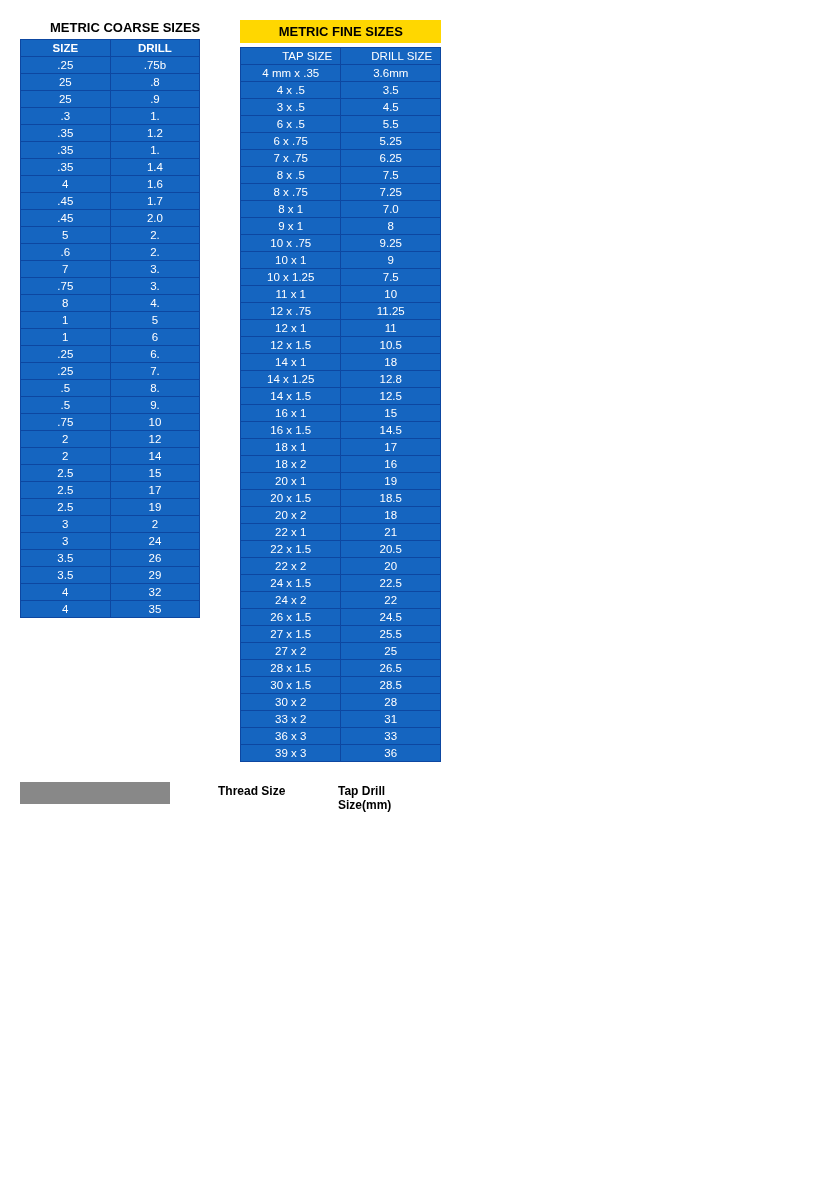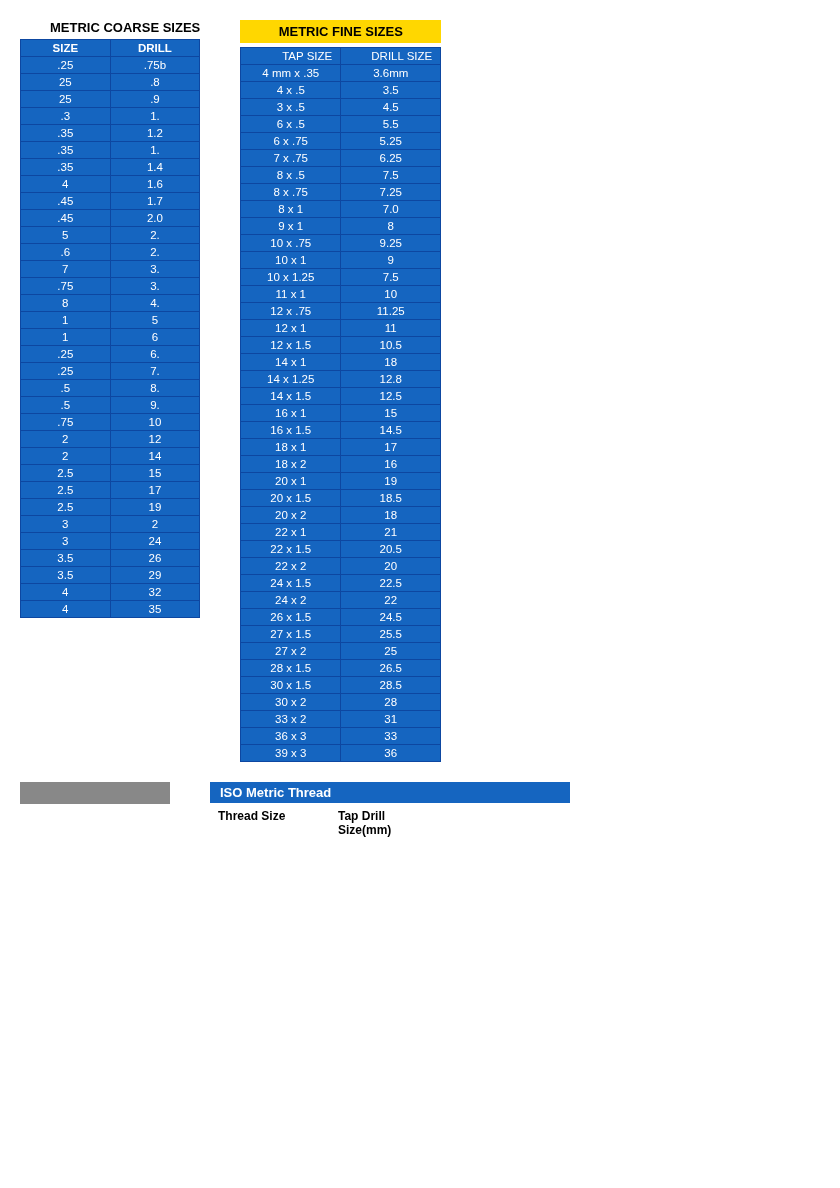--- a/index.html
+++ b/index.html
@@ -429,21 +429,20 @@
               <td>36</td>
             </tr>
           </tbody>
       </table>
     </div>
   </div>
 
   <div class="bottom-section">
     <div class="gray-bar"></div>
     <div class="iso-section">
-      <div class="iso-title-bar">ISO Metric Thread</div>
       <div class="iso-headers">
         <div class="col-header">Thread Size</div>
         <div class="col-header" style="white-space:pre-line;">Tap Drill
 Size(mm)</div>
       </div>
     </div>
   </div>
 </div>
 
 </body></html>

